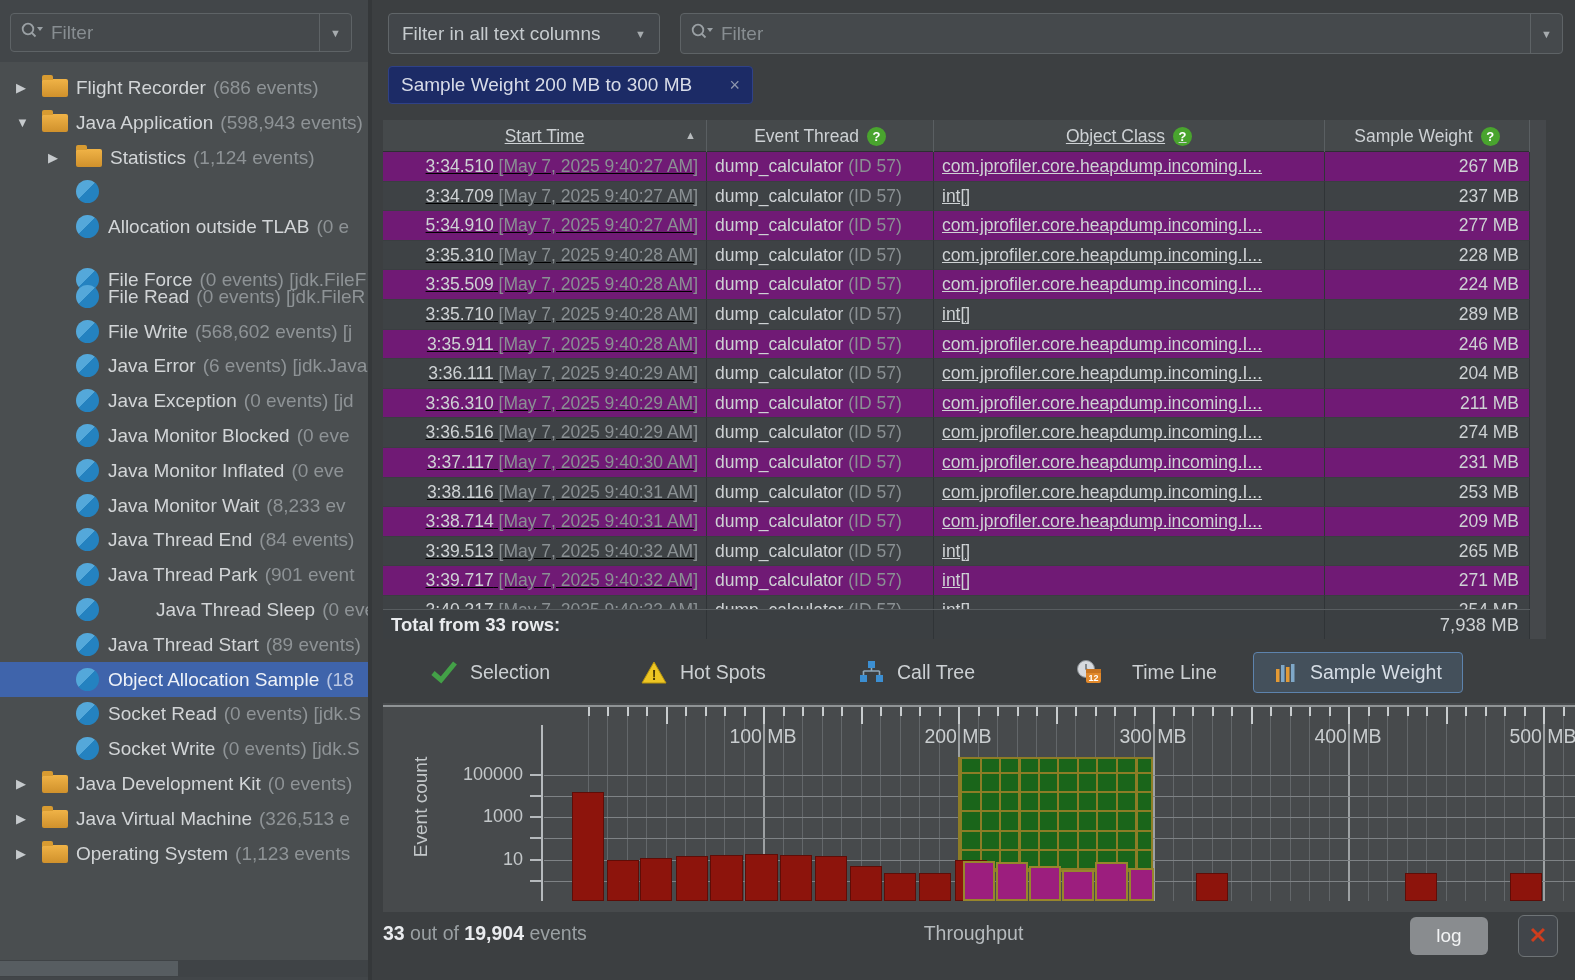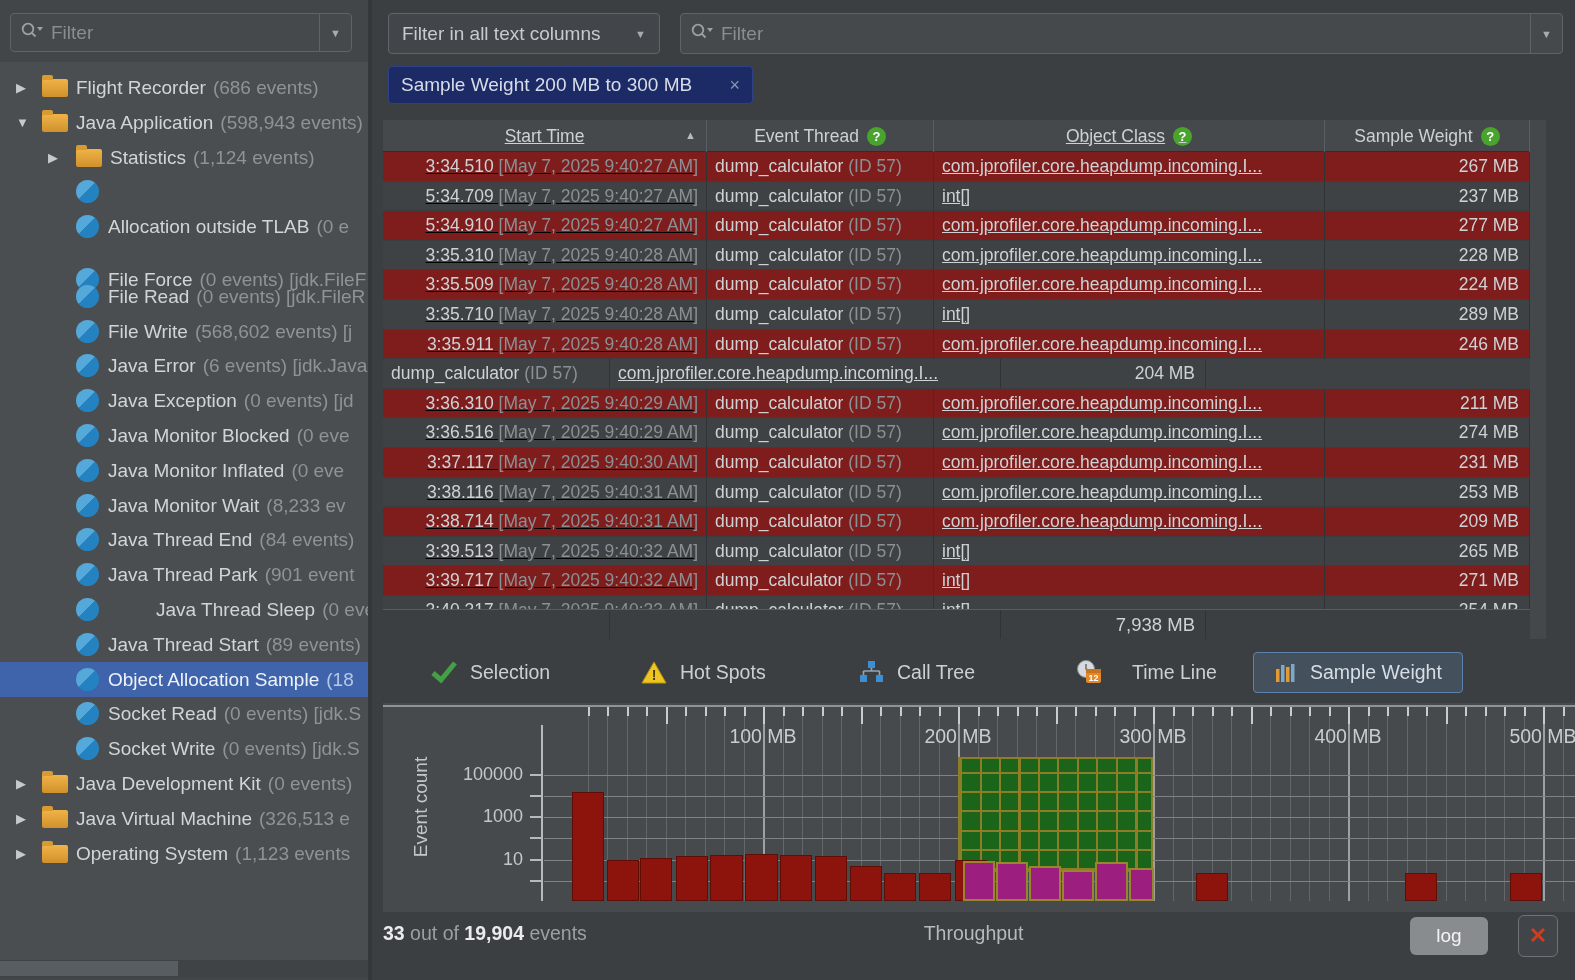--- a/index.html
+++ b/index.html
@@ -48,21 +48,21 @@
   
   #thead{position:absolute;left:11px;top:120px;width:1147px;height:32px;display:flex;background:#45494b;
     border-bottom:1px solid #2c2f31;box-sizing:border-box;z-index:2;}
   .hcell{position:relative;display:flex;align-items:center;justify-content:center;gap:8px;
     color:#cdd1d4;font-size:17.5px;border-right:1px solid #5a5f62;box-sizing:border-box;height:32px;}
   .badge{width:19px;height:19px;border-radius:50%;background:#49a42e;color:#fff;font-size:13px;font-weight:bold;
     display:flex;align-items:center;justify-content:center;}
   .sortarrow{position:absolute;right:10px;top:9px;font-size:11px;color:#b8bcbe;}
   #tbody{position:absolute;left:11px;top:152px;width:1147px;}
   .drow{display:flex;height:29.6px;box-sizing:border-box;}
-  .drow.odd{background:#7f1d1d;}
+  .drow.odd{background:#701a75;}
   .drow.even{background:#3e4245;}
   .dcell{box-sizing:border-box;border-right:1px solid #303437;border-bottom:1px solid #3a3e41;
     overflow:hidden;white-space:nowrap;font-size:17.5px;line-height:28px;}
   .c1{width:324px;text-align:right;padding-right:8px;text-decoration:underline;}
   .c2{width:227px;padding-left:8px;}
   .c3{width:391px;padding-left:8px;text-decoration:underline;}
   .c4{width:205px;text-align:right;padding-right:10px;}
   .t-main{color:#ced2d4;}
   .t-sub{color:#8a9093;}
   #partial{position:absolute;left:11px;top:596px;width:1147px;height:13px;overflow:hidden;}
@@ -280,21 +280,21 @@
         </div>
       </div>
     <div id="tbody">
         <div class="drow odd">
           <div class="dcell c1"><span class="t-main">3:34.510</span><span class="t-sub"> [May 7, 2025 9:40:27 AM]</span></div>
           <div class="dcell c2"><span class="t-main">dump_calculator</span><span class="t-sub"> (ID 57)</span></div>
           <div class="dcell c3 t-main">com.jprofiler.core.heapdump.incoming.I...</div>
           <div class="dcell c4 t-main">267 MB</div>
         </div>
         <div class="drow even">
-          <div class="dcell c1"><span class="t-main">5:34.709</span><span class="t-sub"> [May 7, 2025 9:40:27 AM]</span></div>
+          <div class="dcell c1"><span class="t-main">3:34.709</span><span class="t-sub"> [May 7, 2025 9:40:27 AM]</span></div>
           <div class="dcell c2"><span class="t-main">dump_calculator</span><span class="t-sub"> (ID 57)</span></div>
           <div class="dcell c3 t-main">int[]</div>
           <div class="dcell c4 t-main">237 MB</div>
         </div>
         <div class="drow odd">
           <div class="dcell c1"><span class="t-main">5:34.910</span><span class="t-sub"> [May 7, 2025 9:40:27 AM]</span></div>
           <div class="dcell c2"><span class="t-main">dump_calculator</span><span class="t-sub"> (ID 57)</span></div>
           <div class="dcell c3 t-main">com.jprofiler.core.heapdump.incoming.I...</div>
           <div class="dcell c4 t-main">277 MB</div>
         </div>
@@ -316,20 +316,21 @@
           <div class="dcell c3 t-main">int[]</div>
           <div class="dcell c4 t-main">289 MB</div>
         </div>
         <div class="drow odd">
           <div class="dcell c1"><span class="t-main">3:35.911</span><span class="t-sub"> [May 7, 2025 9:40:28 AM]</span></div>
           <div class="dcell c2"><span class="t-main">dump_calculator</span><span class="t-sub"> (ID 57)</span></div>
           <div class="dcell c3 t-main">com.jprofiler.core.heapdump.incoming.I...</div>
           <div class="dcell c4 t-main">246 MB</div>
         </div>
         <div class="drow even">
+          <div class="dcell c1"><span class="t-main">3:36.111</span><span class="t-sub"> [May 7, 2025 9:40:29 AM]</span></div>
           <div class="dcell c2"><span class="t-main">dump_calculator</span><span class="t-sub"> (ID 57)</span></div>
           <div class="dcell c3 t-main">com.jprofiler.core.heapdump.incoming.I...</div>
           <div class="dcell c4 t-main">204 MB</div>
         </div>
         <div class="drow odd">
           <div class="dcell c1"><span class="t-main">3:36.310</span><span class="t-sub"> [May 7, 2025 9:40:29 AM]</span></div>
           <div class="dcell c2"><span class="t-main">dump_calculator</span><span class="t-sub"> (ID 57)</span></div>
           <div class="dcell c3 t-main">com.jprofiler.core.heapdump.incoming.I...</div>
           <div class="dcell c4 t-main">211 MB</div>
         </div>
@@ -374,20 +375,21 @@
         <div class="drow even">
           <div class="dcell c1"><span class="t-main">3:40.317</span><span class="t-sub"> [May 7, 2025 9:40:33 AM]</span></div>
           <div class="dcell c2"><span class="t-main">dump_calculator</span><span class="t-sub"> (ID 57)</span></div>
           <div class="dcell c3 t-main">int[]</div>
           <div class="dcell c4 t-main">254 MB</div>
         </div>
       </div>
     <div id="gutter"></div>
 
     <div id="totalrow">
+      <div class="tcell" id="total-label">Total from 33 rows:</div>
       <div class="tcell mid2"></div>
       <div class="tcell mid3"></div>
       <div class="tcell" id="total-value">7,938 MB</div>
     </div>
 
     <div id="tabs">
         <div class="tab" style="left: 58px;">
           <span style="display: flex;">
             <svg width="28" height="26" viewBox="0 0 28 26">
               <path d="M3 14 L11 21 L25 4" stroke="#43a047" stroke-width="5" fill="none"></path>

